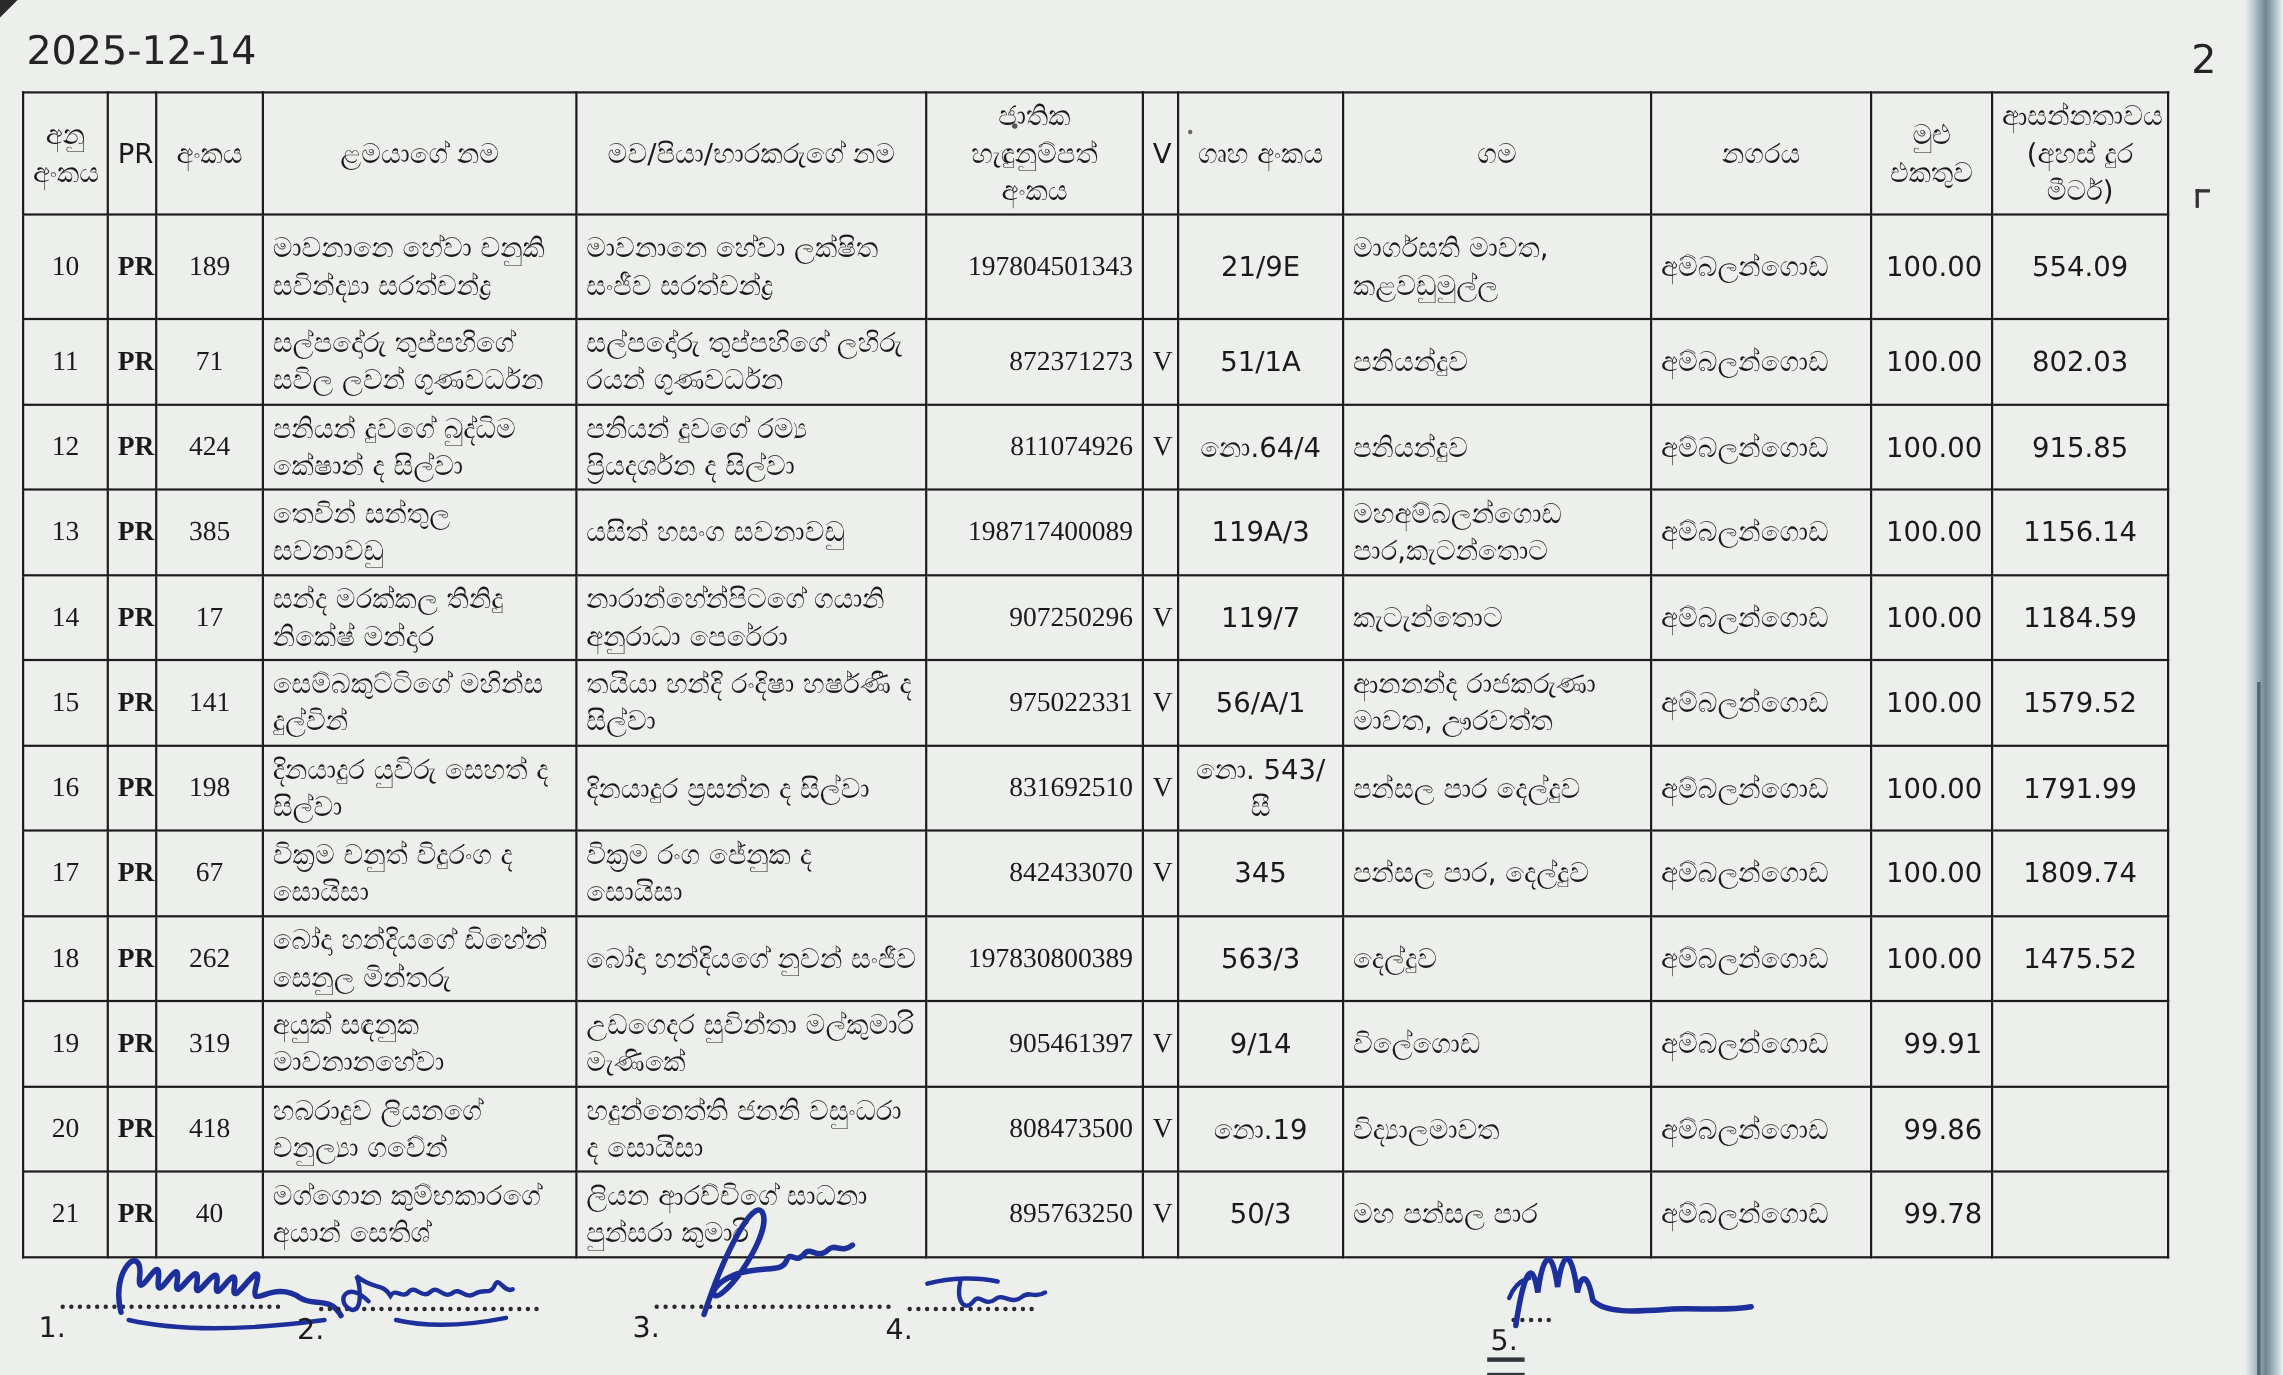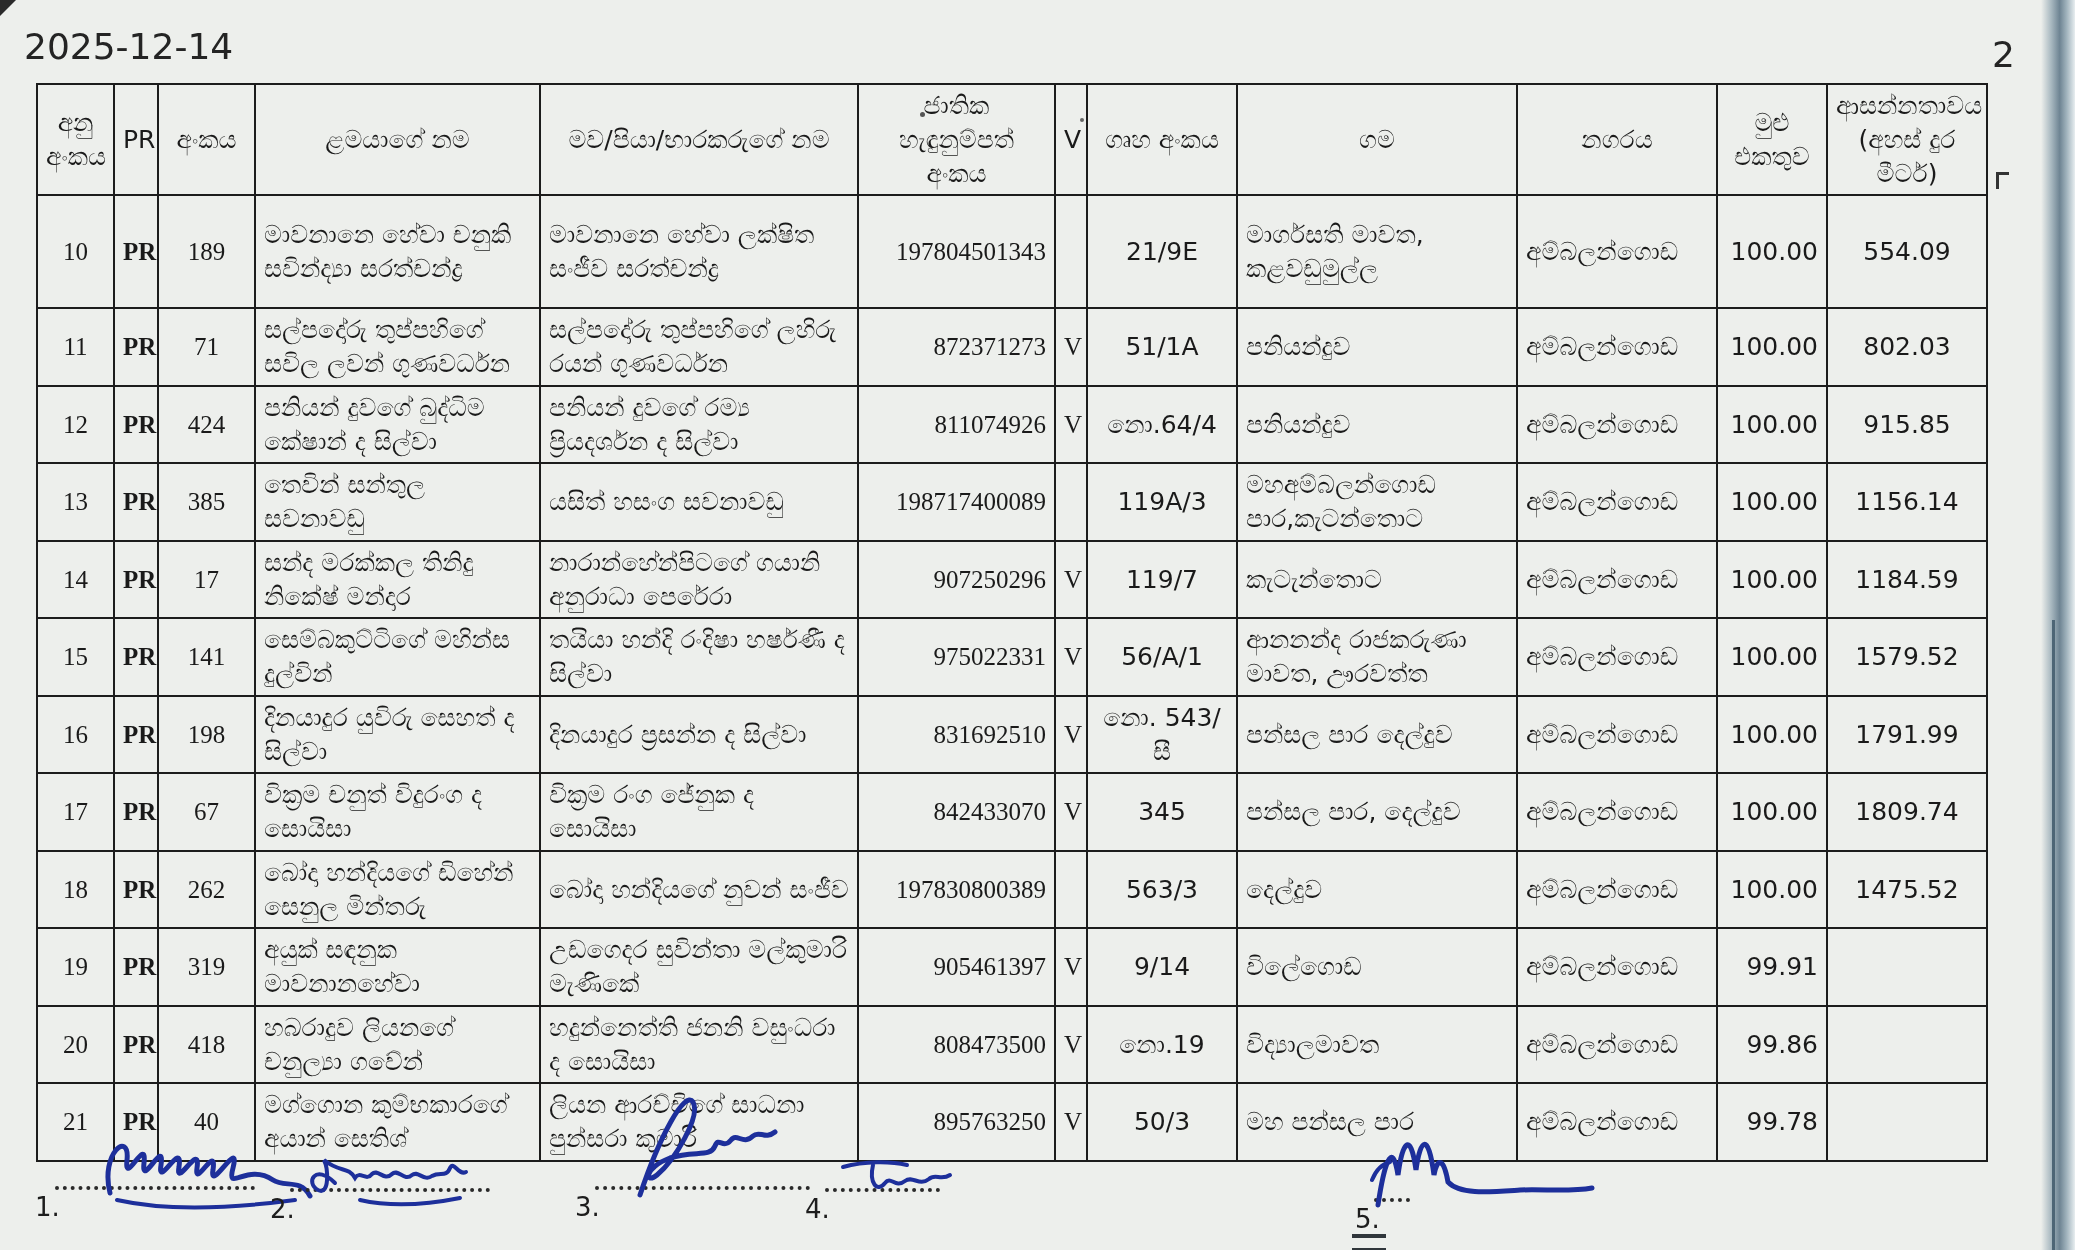--- a/index.html
+++ b/index.html
@@ -15,27 +15,27 @@
     background:linear-gradient(to right,rgba(120,140,150,0) 0%,#9fb0ba 30%,#6d listed 0) ;
     background:linear-gradient(to right,rgba(120,140,150,0) 0%,#a3b4bd 28%,#70ololo 0);
   }
   .scan-edge-right{background:linear-gradient(to right,rgba(130,150,160,0) 0%,#a8b8c0 30%,#6e8493 55%,#9fb2bc 75%,#e8eef0 100%);}
   .scan-edge-line{position:absolute;right:20px;top:620px;width:3px;height:630px;background:#4d6575;}
 
   .page-header{position:absolute;top:26px;left:24px;right:60px;display:flex;justify-content:space-between;
     font-size:36px;color:#242424;}
   .page-header .pageno{position:absolute;right:0;top:8px;}
 
-  table.doc{position:absolute;left:36px;top:83px;border-collapse:collapse;table-layout:fixed;
+  table.doc{position:absolute;left:20px;top:83px;border-collapse:collapse;table-layout:fixed;
     width:1950px;background:transparent;}
   table.doc th,table.doc td{border:2.5px solid #1c1c1c;padding:4px 8px;vertical-align:middle;
     font-size:25px;line-height:1.35;overflow:hidden;}
   table.doc thead tr{height:88px;}
   table.doc tbody tr{height:72px;}
-  table.doc tbody tr:first-child{height:113px;}
+  table.doc tbody tr:first-child{height:95px;}
   table.doc th{font-weight:normal;text-align:center;}
 
   
   col.c0{width:77px;}  col.c1{width:44px;}  col.c2{width:97px;}
   col.c3{width:285px;} col.c4{width:318px;} col.c5{width:197px;}
   col.c6{width:32px;}  col.c7{width:150px;} col.c8{width:280px;}
   col.c9{width:200px;} col.c10{width:110px;} col.c11{width:160px;}
 
   
   td.c0{text-align:center;font-family:"Liberation Serif",serif;font-size:30px;}

